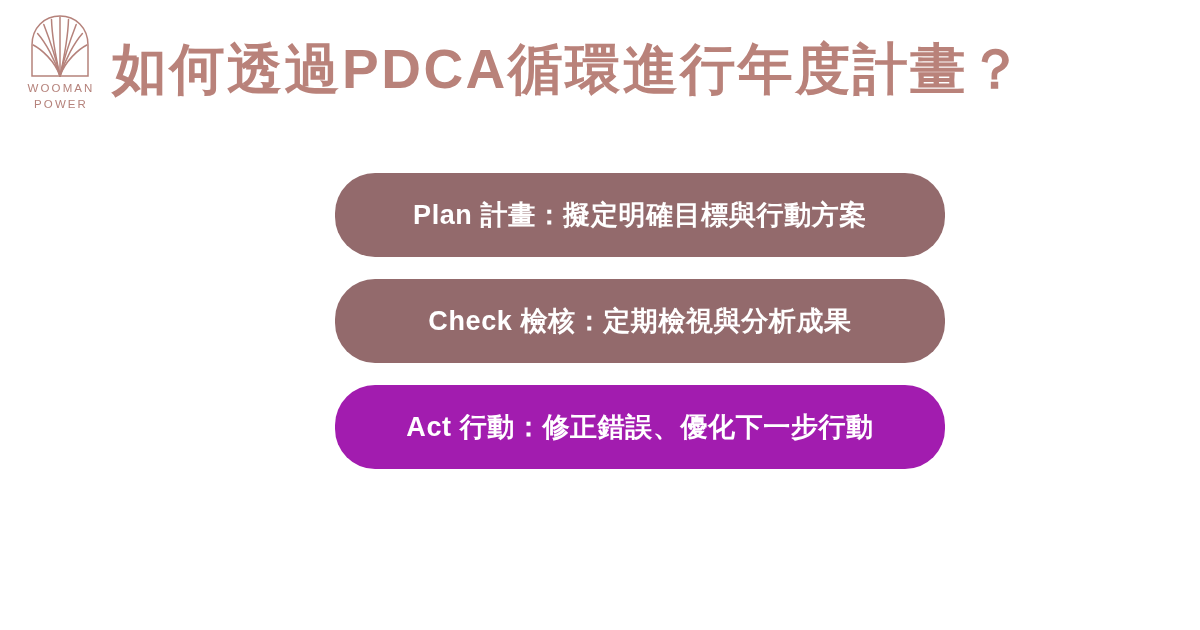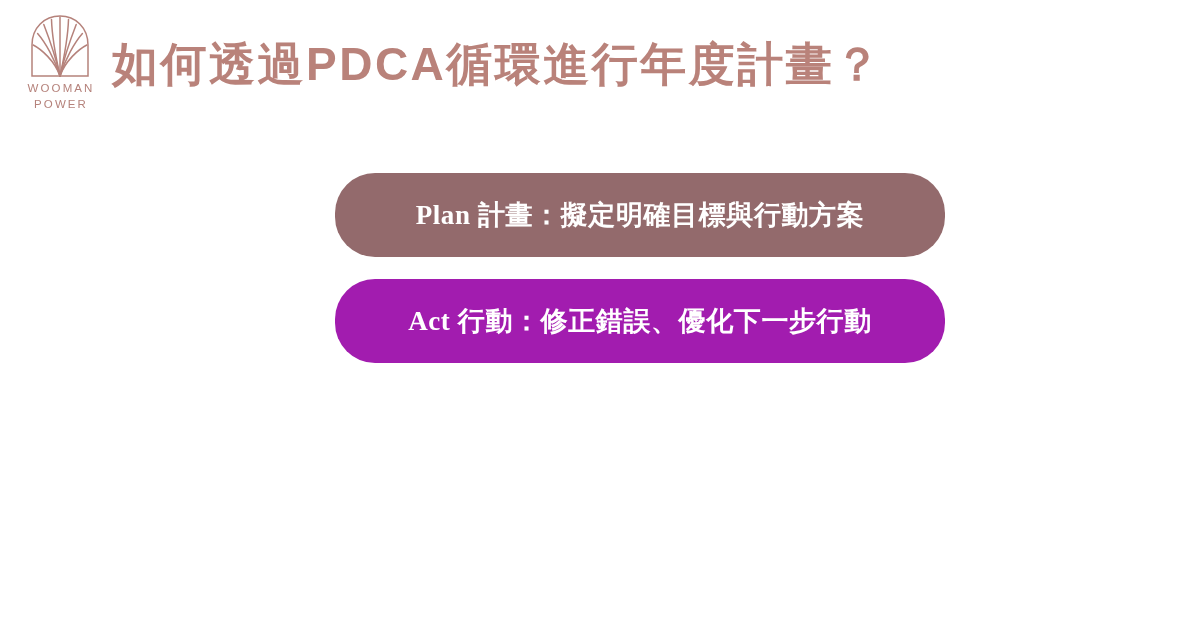--- a/index.html
+++ b/index.html
@@ -65,21 +65,21 @@
     color: #b5827b;
     font-family: "Liberation Sans", sans-serif;
     text-indent: 2.1px;
     white-space: nowrap;
   }
 
   .page-title {
     position: absolute;
     left: 112px;
     top: 38px;
-    font-size: 46px;
+    font-size: 55px;
     font-weight: 700;
     color: #b9827a;
     letter-spacing: 2.5px;
     white-space: nowrap;
     line-height: 1.15;
     font-family: "Liberation Sans", "DejaVu Sans", sans-serif;
   }
 
   
   .steps {
@@ -103,21 +103,21 @@
     padding: 0 26px;
   }
 
   .step-text {
     color: #ffffff;
     font-size: 27px;
     font-weight: 700;
     letter-spacing: 0.6px;
     white-space: nowrap;
     text-align: right;
-    font-family: Liberation Serif, serif;
+    font-family: Liberation Sans, sans-serif;
   }
 </style>
 </head>
 <body>
 
 <div class="slide">
 
   <div class="header">
 
     <div class="brand-logo">
@@ -144,20 +144,23 @@
     <div class="page-title">如何透過PDCA循環進行年度計畫？</div>
   </div>
 
   <div class="steps">
 
     <div class="step-pill" style="background:#936a6c">
       <span class="step-text">Plan 計畫：擬定明確目標與行動方案</span>
     </div>
 
 
+    <div class="step-pill" style="background:#936a6c">
+      <span class="step-text">Check 檢核：定期檢視與分析成果</span>
+    </div>
 
     <div class="step-pill" style="background:#a21caf">
       <span class="step-text">Act 行動：修正錯誤、優化下一步行動</span>
     </div>
 
   </div>
 
 </div>
 
 </body></html>

